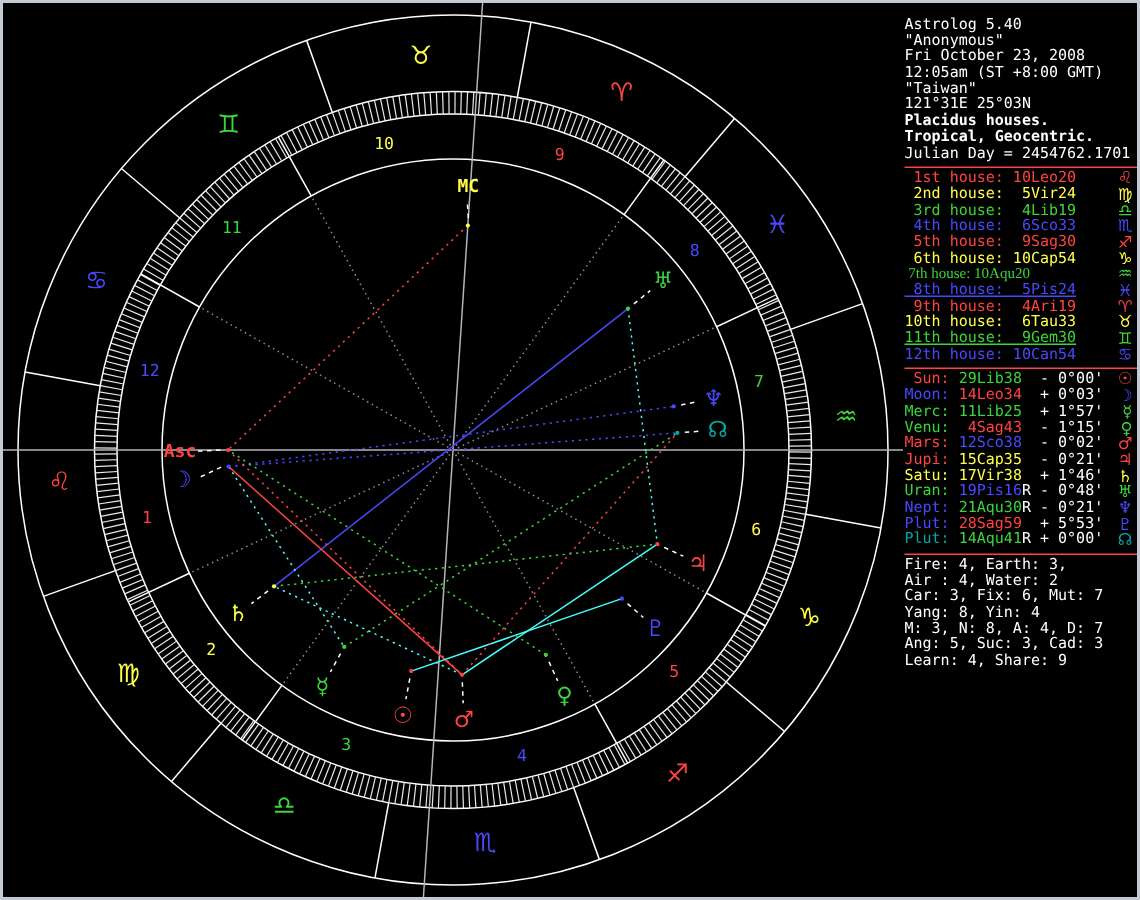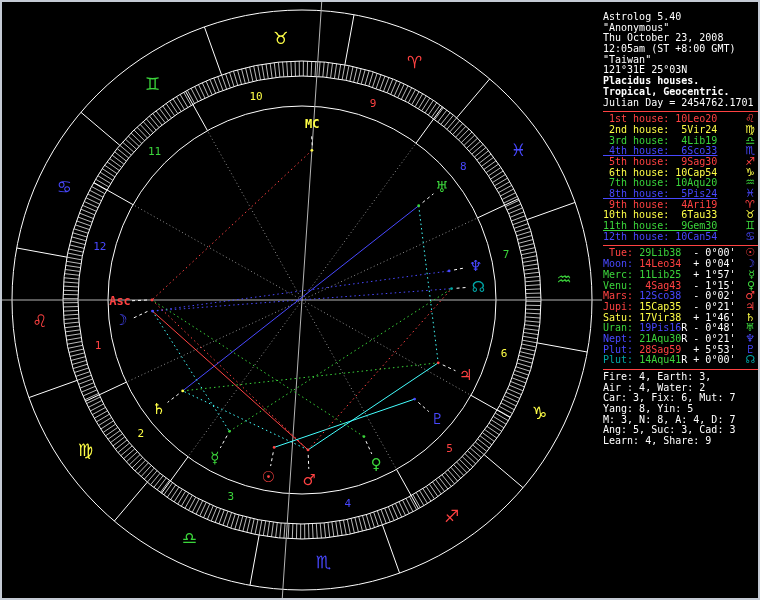--- a/index.html
+++ b/index.html
@@ -490,61 +490,61 @@
       <line x1="145" y1="297.9999999999999" x2="129.00185670363095" y2="298.7968620924833" stroke="#ffffff" stroke-width="1" stroke-dasharray="3 3"></line>
       <text x="118.00197614070663" y="298.8481222270875" fill="#ff4242" font-size="12" text-anchor="middle" font-family="&quot;DejaVu Sans Mono&quot;,monospace" font-weight="bold">Asc</text>
       <circle cx="309.89667657477014" cy="148.3268367649885" r="1.4" fill="#ffff47"></circle>
       <line x1="310.2265657939292" y1="143.33773132382146" x2="309.59293846302904" y2="133.27909807299943" stroke="#ffffff" stroke-width="1" stroke-dasharray="3 3"></line>
       <text x="310.23246769389766" y="122.2977046111994" fill="#ffff47" font-size="12" text-anchor="middle" font-family="&quot;DejaVu Sans Mono&quot;,monospace" font-weight="bold">MC</text>
     </svg>
   <aside class="sidebar">
     <div id="hdr">
         <div class="row"><span style="color: rgb(255, 255, 255);">Astrolog 5.40</span></div>
         <div class="row"><span style="color: rgb(255, 255, 255);">"Anonymous"</span></div>
-        <div class="row"><span style="color: rgb(255, 255, 255);">Thu October 23, 2008</span></div>
+        <div class="row"><span style="color: rgb(255, 255, 255);">Fri October 23, 2008</span></div>
         <div class="row"><span style="color: rgb(255, 255, 255);">12:05am (ST +8:00 GMT)</span></div>
         <div class="row"><span style="color: rgb(255, 255, 255);">"Taiwan"</span></div>
         <div class="row"><span style="color: rgb(255, 255, 255);">121°31E 25°03N</span></div>
         <div class="row"><span style="color: rgb(255, 255, 255); font-weight: bold;">Placidus houses.</span></div>
         <div class="row"><span style="color: rgb(255, 255, 255); font-weight: bold;">Tropical, Geocentric.</span></div>
         <div class="row"><span style="color: rgb(255, 255, 255);">Julian Day = 2454762.1701</span></div>
       </div>
     <hr class="div">
     <div id="houseList">
         <div class="row"><span style="color: rgb(255, 66, 66);"> 1st house: 10Leo20</span><span class="g" style="color: rgb(255, 66, 66);">♌</span></div>
         <div class="row"><span style="color: rgb(255, 255, 71);"> 2nd house:  5Vir24</span><span class="g" style="color: rgb(255, 255, 71);">♍</span></div>
         <div class="row"><span style="color: rgb(59, 213, 59);"> 3rd house:  4Lib19</span><span class="g" style="color: rgb(59, 213, 59);">♎</span></div>
-        <div class="row"><span style="color: rgb(72, 72, 255); text-decoration: underline;"> 4th house:  6Sco33</span><span class="g" style="color: rgb(72, 72, 255);">♏</span></div>
+        <div class="row"><span style="color: rgb(72, 72, 255);"> 4th house:  6Sco33</span><span class="g" style="color: rgb(72, 72, 255);">♏</span></div>
         <div class="row"><span style="color: rgb(255, 66, 66);"> 5th house:  9Sag30</span><span class="g" style="color: rgb(255, 66, 66);">♐</span></div>
         <div class="row"><span style="color: rgb(255, 255, 71);"> 6th house: 10Cap54</span><span class="g" style="color: rgb(255, 255, 71);">♑</span></div>
-        <div class="row"><span style="color: rgb(59, 213, 59);"> 7th house: 10Aqu20</span><span class="g" style="color: rgb(59, 213, 59);">♒</span></div>
+        <div class="row"><span style="color: rgb(59, 213, 59); font-family: Liberation Serif, serif;"> 7th house: 10Aqu20</span><span class="g" style="color: rgb(59, 213, 59);">♒</span></div>
         <div class="row"><span style="color: rgb(72, 72, 255); text-decoration: underline;"> 8th house:  5Pis24</span><span class="g" style="color: rgb(72, 72, 255);">♓</span></div>
         <div class="row"><span style="color: rgb(255, 66, 66);"> 9th house:  4Ari19</span><span class="g" style="color: rgb(255, 66, 66);">♈</span></div>
         <div class="row"><span style="color: rgb(255, 255, 71);">10th house:  6Tau33</span><span class="g" style="color: rgb(255, 255, 71);">♉</span></div>
         <div class="row"><span style="color: rgb(59, 213, 59); text-decoration: underline;">11th house:  9Gem30</span><span class="g" style="color: rgb(59, 213, 59);">♊</span></div>
         <div class="row"><span style="color: rgb(72, 72, 255);">12th house: 10Can54</span><span class="g" style="color: rgb(72, 72, 255);">♋</span></div>
       </div>
     <hr class="div">
     <div id="planetList">
-        <div class="row"><span style="color: rgb(255, 66, 66);"> Tue:</span><span style="color: rgb(59, 213, 59);"> 29Lib38</span><span style="color: rgb(255, 255, 255);">  </span><span style="color: rgb(255, 255, 255);">- 0°00'</span><span class="g" style="color: rgb(255, 66, 66);">☉</span></div>
-        <div class="row"><span style="color: rgb(72, 72, 255);">Moon:</span><span style="color: rgb(255, 66, 66);"> 14Leo34</span><span style="color: rgb(255, 255, 255);">  </span><span style="color: rgb(255, 255, 255);">+ 0°04'</span><span class="g" style="color: rgb(72, 72, 255);">☽</span></div>
+        <div class="row"><span style="color: rgb(255, 66, 66);"> Sun:</span><span style="color: rgb(59, 213, 59);"> 29Lib38</span><span style="color: rgb(255, 255, 255);">  </span><span style="color: rgb(255, 255, 255);">- 0°00'</span><span class="g" style="color: rgb(255, 66, 66);">☉</span></div>
+        <div class="row"><span style="color: rgb(72, 72, 255);">Moon:</span><span style="color: rgb(255, 66, 66);"> 14Leo34</span><span style="color: rgb(255, 255, 255);">  </span><span style="color: rgb(255, 255, 255);">+ 0°03'</span><span class="g" style="color: rgb(72, 72, 255);">☽</span></div>
         <div class="row"><span style="color: rgb(59, 213, 59);">Merc:</span><span style="color: rgb(59, 213, 59);"> 11Lib25</span><span style="color: rgb(255, 255, 255);">  </span><span style="color: rgb(255, 255, 255);">+ 1°57'</span><span class="g" style="color: rgb(59, 213, 59);">☿</span></div>
         <div class="row"><span style="color: rgb(59, 213, 59);">Venu:</span><span style="color: rgb(255, 66, 66);">  4Sag43</span><span style="color: rgb(255, 255, 255);">  </span><span style="color: rgb(255, 255, 255);">- 1°15'</span><span class="g" style="color: rgb(59, 213, 59);">♀</span></div>
         <div class="row"><span style="color: rgb(255, 66, 66);">Mars:</span><span style="color: rgb(72, 72, 255);"> 12Sco38</span><span style="color: rgb(255, 255, 255);">  </span><span style="color: rgb(255, 255, 255);">- 0°02'</span><span class="g" style="color: rgb(255, 66, 66);">♂</span></div>
         <div class="row"><span style="color: rgb(255, 66, 66);">Jupi:</span><span style="color: rgb(255, 255, 71);"> 15Cap35</span><span style="color: rgb(255, 255, 255);">  </span><span style="color: rgb(255, 255, 255);">- 0°21'</span><span class="g" style="color: rgb(255, 66, 66);">♃</span></div>
         <div class="row"><span style="color: rgb(255, 255, 71);">Satu:</span><span style="color: rgb(255, 255, 71);"> 17Vir38</span><span style="color: rgb(255, 255, 255);">  </span><span style="color: rgb(255, 255, 255);">+ 1°46'</span><span class="g" style="color: rgb(255, 255, 71);">♄</span></div>
         <div class="row"><span style="color: rgb(59, 213, 59);">Uran:</span><span style="color: rgb(72, 72, 255);"> 19Pis16</span><span style="color: rgb(255, 255, 255);">R </span><span style="color: rgb(255, 255, 255);">- 0°48'</span><span class="g" style="color: rgb(59, 213, 59);">♅</span></div>
         <div class="row"><span style="color: rgb(72, 72, 255);">Nept:</span><span style="color: rgb(59, 213, 59);"> 21Aqu30</span><span style="color: rgb(255, 255, 255);">R </span><span style="color: rgb(255, 255, 255);">- 0°21'</span><span class="g" style="color: rgb(72, 72, 255);">♆</span></div>
         <div class="row"><span style="color: rgb(72, 72, 255);">Plut:</span><span style="color: rgb(255, 66, 66);"> 28Sag59</span><span style="color: rgb(255, 255, 255);">  </span><span style="color: rgb(255, 255, 255);">+ 5°53'</span><span class="g" style="color: rgb(72, 72, 255);">♇</span></div>
         <div class="row"><span style="color: rgb(0, 168, 168);">Plut:</span><span style="color: rgb(59, 213, 59);"> 14Aqu41</span><span style="color: rgb(255, 255, 255);">R </span><span style="color: rgb(255, 255, 255);">+ 0°00'</span><span class="g" style="color: rgb(0, 168, 168);">☊</span></div>
       </div>
     <hr class="div">
     <div id="summary">
         <div class="row"><span style="color: rgb(255, 255, 255);">Fire: 4, Earth: 3,</span></div>
         <div class="row"><span style="color: rgb(255, 255, 255);">Air : 4, Water: 2</span></div>
         <div class="row"><span style="color: rgb(255, 255, 255);">Car: 3, Fix: 6, Mut: 7</span></div>
-        <div class="row"><span style="color: rgb(255, 255, 255);">Yang: 8, Yin: 5</span></div>
+        <div class="row"><span style="color: rgb(255, 255, 255);">Yang: 8, Yin: 4</span></div>
         <div class="row"><span style="color: rgb(255, 255, 255);">M: 3, N: 8, A: 4, D: 7</span></div>
         <div class="row"><span style="color: rgb(255, 255, 255);">Ang: 5, Suc: 3, Cad: 3</span></div>
         <div class="row"><span style="color: rgb(255, 255, 255);">Learn: 4, Share: 9</span></div>
       </div>
   </aside>
 </div>
 
 </body></html>

